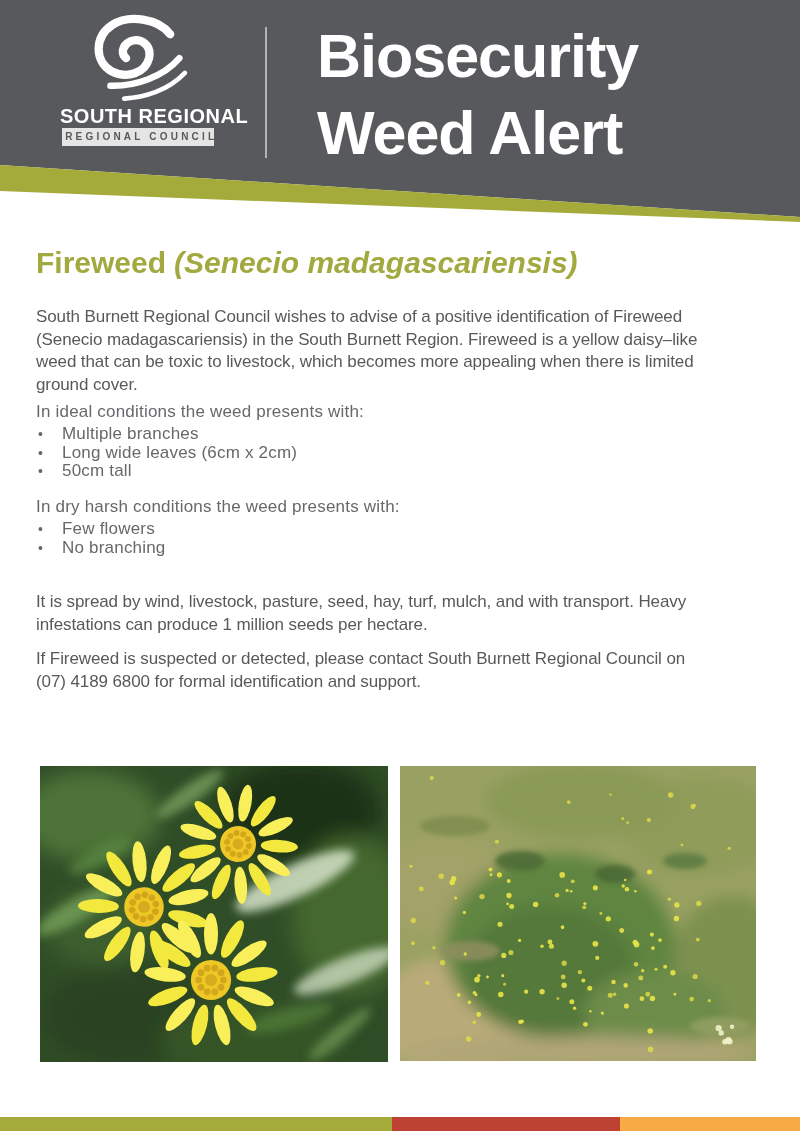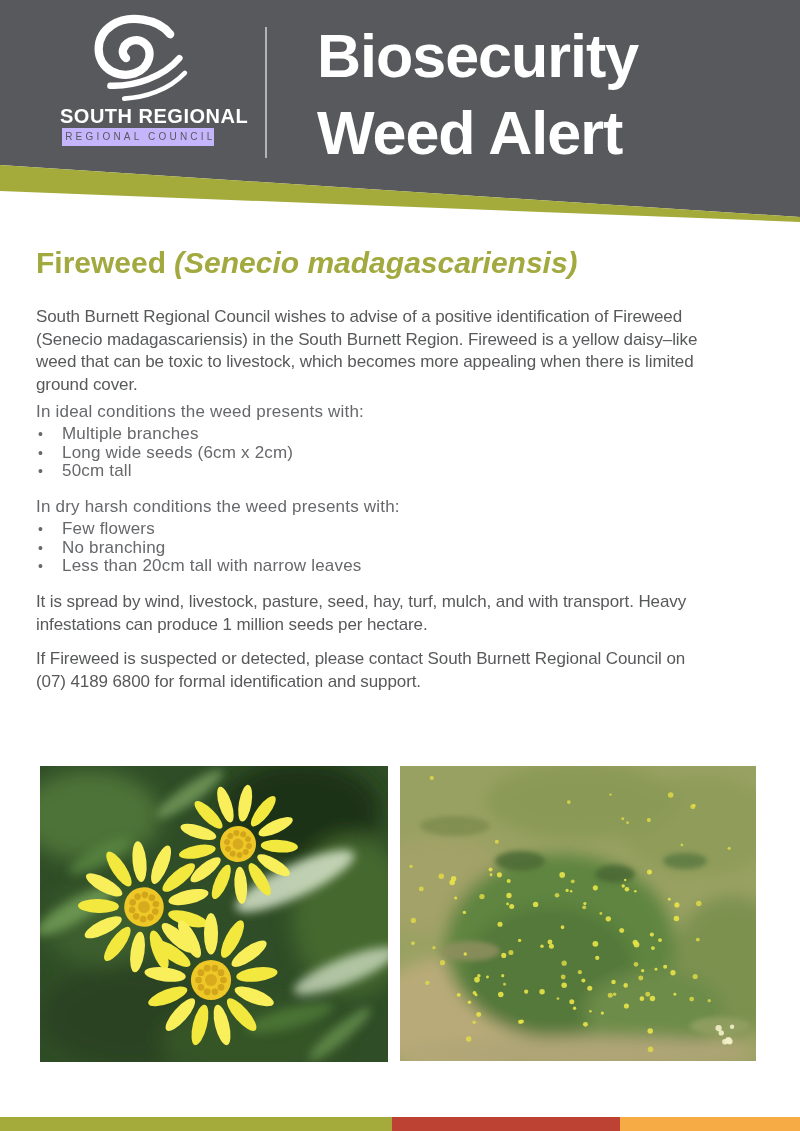--- a/index.html
+++ b/index.html
@@ -11,21 +11,21 @@
   
   .header-svg{position:absolute;left:0;top:0;width:800px;height:230px;display:block;}
   .logo-block{position:absolute;left:55px;top:14px;width:165px;}
   .logo-swirl{display:block;margin:0 auto;}
   .logo-name{
     position:absolute;left:60px;top:105px;width:156px;text-align:center;
     color:#ffffff;font-weight:700;font-size:20px;letter-spacing:.5px;white-space:nowrap;
   }
   .logo-sub{
     position:absolute;left:62px;top:128px;width:152px;height:18px;
-    background:#c4b5fd;color:#58595b;font-size:10px;font-weight:400;
+    background:#e5e5e5;color:#58595b;font-size:10px;font-weight:700;
     letter-spacing:3.2px;text-align:center;line-height:18px;white-space:nowrap;
     text-indent:3.2px; 
   }
   .header-divider{
     position:absolute;left:265px;top:27px;width:2px;height:131px;
     background:rgba(255,255,255,.55);
   }
   .header-title{
     position:absolute;left:317px;top:18px;margin:0;
     color:#ffffff;font-size:61px;line-height:77px;font-weight:700;
@@ -96,29 +96,28 @@
   <h2 class="article-title"><span>Fireweed</span><span class="species">(Senecio madagascariensis)</span></h2>
 
   <p class="para p-intro">South Burnett Regional Council wishes to advise of a positive identification of Fireweed
 (Senecio madagascariensis) in the South Burnett Region. Fireweed is a yellow daisy–like
 weed that can be toxic to livestock, which becomes more appealing when there is limited
 ground cover.</p>
 
   <p class="list-head h-ideal">In ideal conditions the weed presents with:</p>
   <ul class="bullets ul-ideal">
     <li>Multiple branches</li>
-    <li>Long wide seeds (6cm x 2cm)</li>
+    <li>Long wide leaves (6cm x 2cm)</li>
     <li>50cm tall</li>
   </ul>
 
   <p class="list-head h-dry">In dry harsh conditions the weed presents with:</p>
   <ul class="bullets ul-dry">
     <li>Few flowers</li>
     <li>No branching</li>
-    <li>Less than 20cm tall with narrow leaves</li>
   </ul>
 
   <p class="para p-spread">It is spread by wind, livestock, pasture, seed, hay, turf, mulch, and with transport. Heavy
 infestations can produce 1 million seeds per hectare.</p>
   <p class="para p-contact">If Fireweed is suspected or detected, please contact South Burnett Regional Council on
 (07) 4189 6800 for formal identification and support.</p>
 
   <div class="photo photo-left">
     <svg width="348" height="296" viewBox="0 0 348 296" aria-hidden="true">
       <defs>

